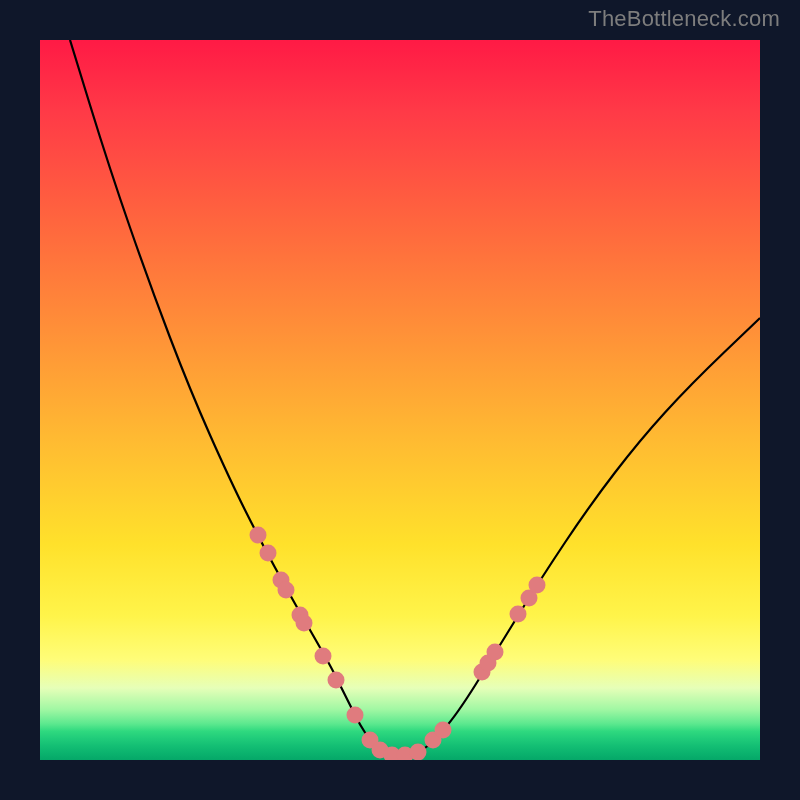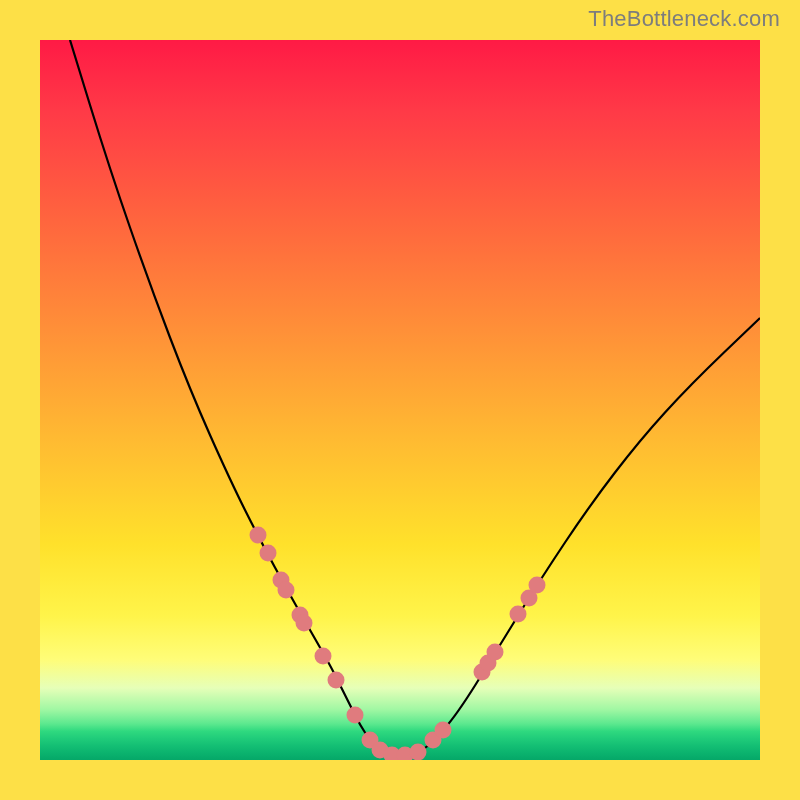--- a/index.html
+++ b/index.html
@@ -8,21 +8,21 @@
     width: 800px;
     height: 800px;
     background: #000;
     font-family: Arial, Helvetica, sans-serif;
     overflow: hidden;
   }
   .outer {
     position: relative;
     width: 800px;
     height: 800px;
-    background: #fde047;
+    background: #0f172a;
   }
   .plot {
     position: absolute;
     left: 40px;
     top: 40px;
     width: 720px;
     height: 720px;
     
     background: linear-gradient(to bottom,
       #ff1a45 0%,

